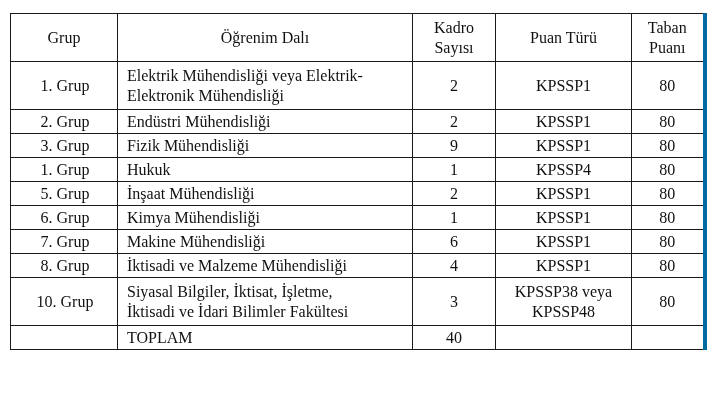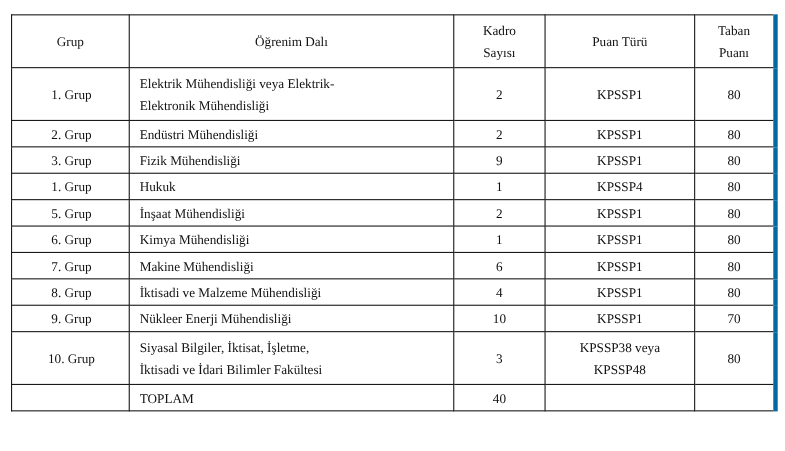--- a/index.html
+++ b/index.html
@@ -15,21 +15,21 @@
       font-family: "Liberation Serif", "DejaVu Serif", serif;
       color: #111111;
     }
     table.grid {
       position: absolute;
       left: 10px;
       top: 13px;
       border-collapse: collapse;
       table-layout: fixed;
       width: 694px;
-      font-size: 12px;
+      font-size: 16px;
       line-height: 20px;
     }
     table.grid td, table.grid th {
       border: 1px solid #1a1a1a;
       padding: 0 6px;
       font-weight: normal;
       vertical-align: middle;
       white-space: nowrap;
     }
     table.grid th {
@@ -128,27 +128,20 @@
       <td class="c-puan">KPSSP1</td>
       <td class="c-taban">80</td>
     </tr>
     <tr class="single">
       <td class="c-grup">8. Grup</td>
       <td class="c-dal">İktisadi ve Malzeme Mühendisliği</td>
       <td class="c-kadro">4</td>
       <td class="c-puan">KPSSP1</td>
       <td class="c-taban">80</td>
     </tr>
-    <tr class="single">
-      <td class="c-grup">9. Grup</td>
-      <td class="c-dal">Nükleer Enerji Mühendisliği</td>
-      <td class="c-kadro">10</td>
-      <td class="c-puan">KPSSP1</td>
-      <td class="c-taban">70</td>
-    </tr>
     <tr class="double">
       <td class="c-grup">10. Grup</td>
       <td class="c-dal">
         <span class="line">Siyasal Bilgiler, İktisat, İşletme,</span>
         <span class="line">İktisadi ve İdari Bilimler Fakültesi</span>
       </td>
       <td class="c-kadro">3</td>
       <td class="c-puan">
         <span class="line">KPSSP38 veya</span>
         <span class="line">KPSSP48</span>

